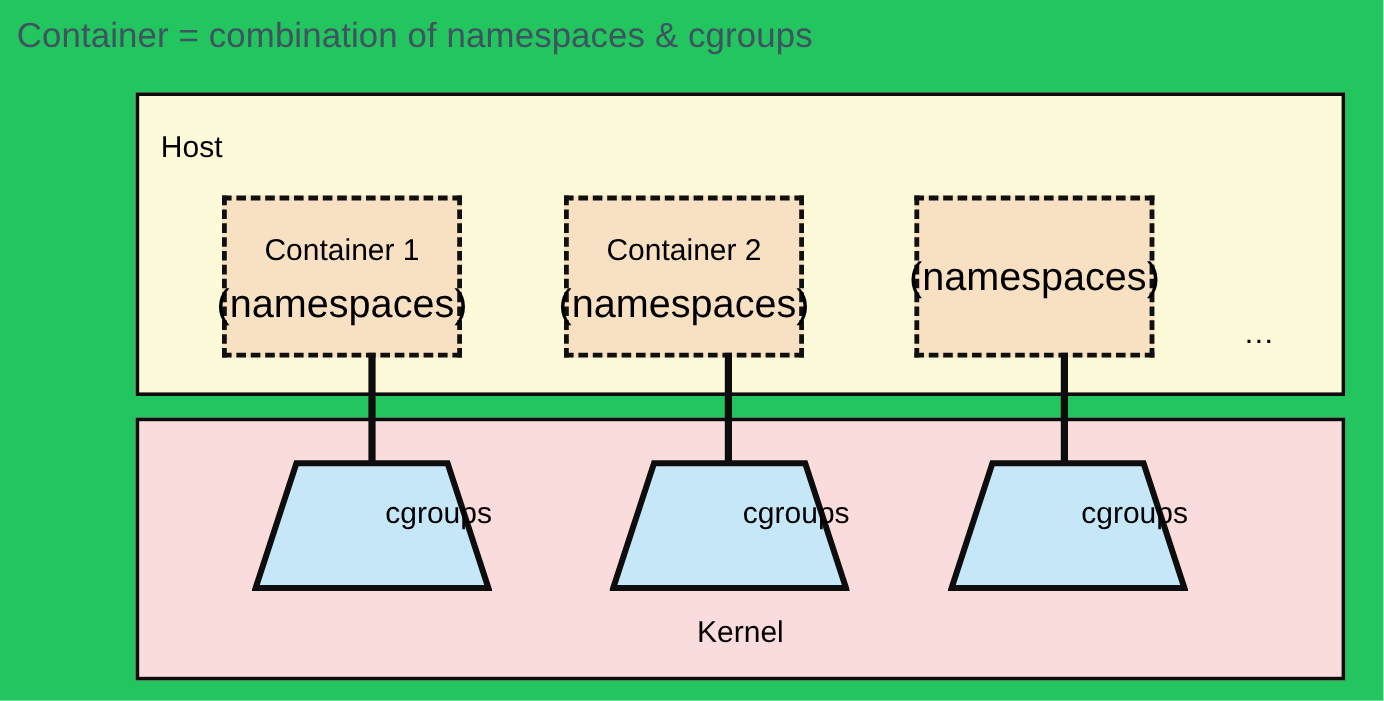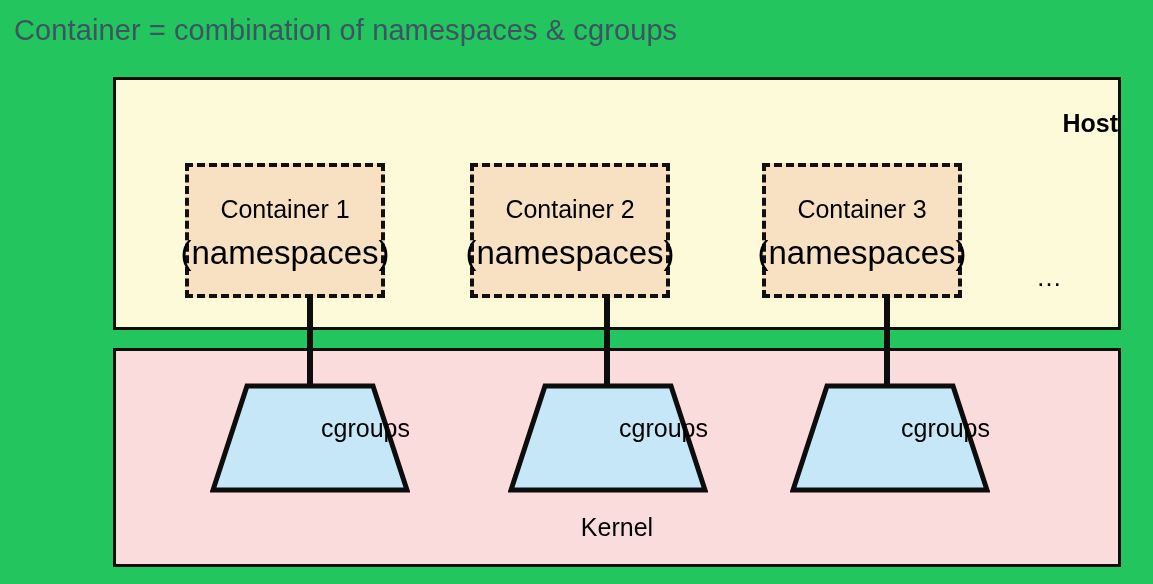--- a/index.html
+++ b/index.html
@@ -38,28 +38,27 @@
     left: 113px;
     top: 77px;
     width: 1008px;
     height: 253px;
     background: #fdfada;
     border: 3px solid #0d0d0d;
     box-sizing: border-box;
   }
   #host-label {
     position: absolute;
-    left: 0;
+    left: 18px;
     top: 28px;
     width: 100%;
-    text-align: right;
-    font-size: 25px;
-    line-height: 30px;
-    color: #000000;
-    font-weight: bold;
+    text-align: left;
+    font-size: 25px;
+    line-height: 30px;
+    color: #000000;
   }
 
   
   .container-box {
     position: absolute;
     top: 163px;
     width: 200px;
     height: 135px;
     background: #f8e0c3;
     border: 4px dashed #101010;
@@ -172,21 +171,20 @@
     <div class="container-title">Container 1</div>
     <div class="container-sub">(namespaces)</div>
   </div>
 
   <div id="container-2" class="container-box">
     <div class="container-title">Container 2</div>
     <div class="container-sub">(namespaces)</div>
   </div>
 
   <div id="container-3" class="container-box">
-    <div class="container-title">Container 3</div>
     <div class="container-sub">(namespaces)</div>
   </div>
 
   <div id="more-containers-ellipsis">…</div>
 
   <div id="kernel-box">
     <div id="kernel-label">Kernel</div>
   </div>
 
   <div id="connector-1" class="connector"></div>

